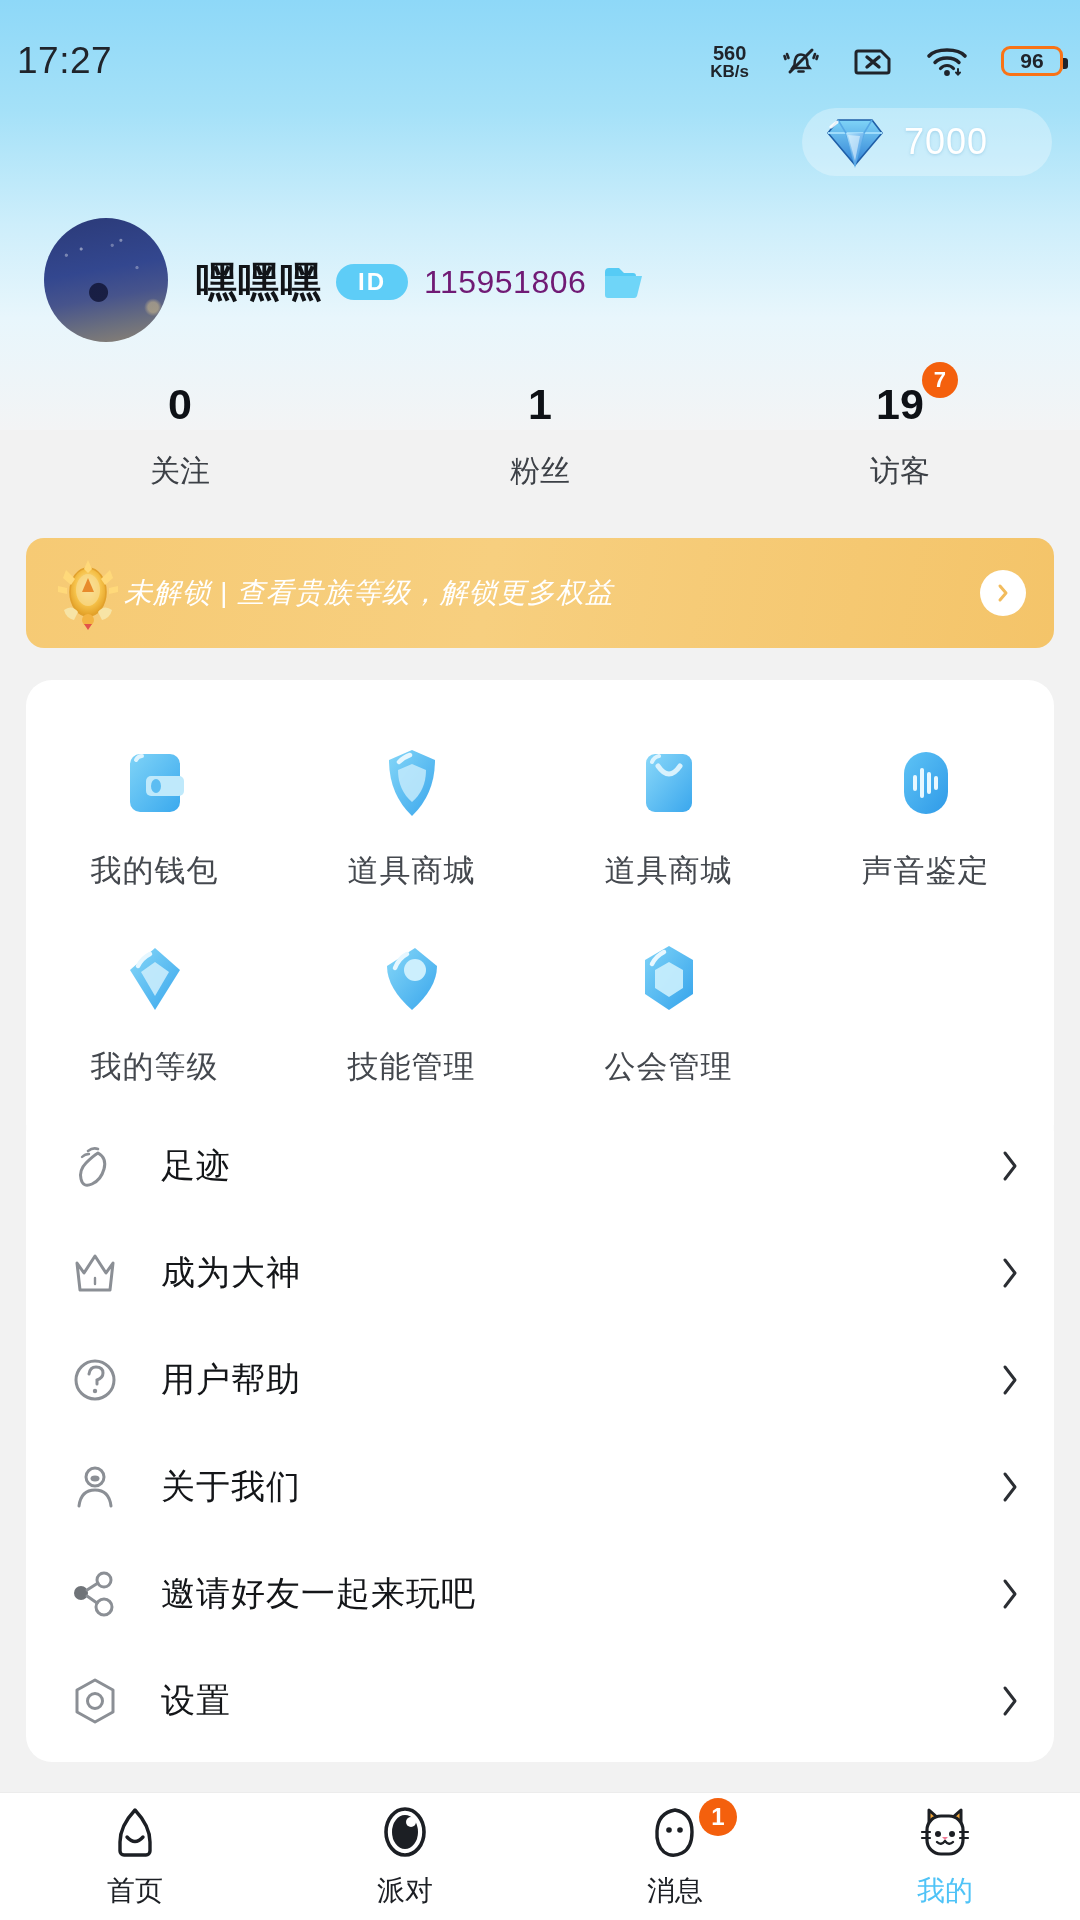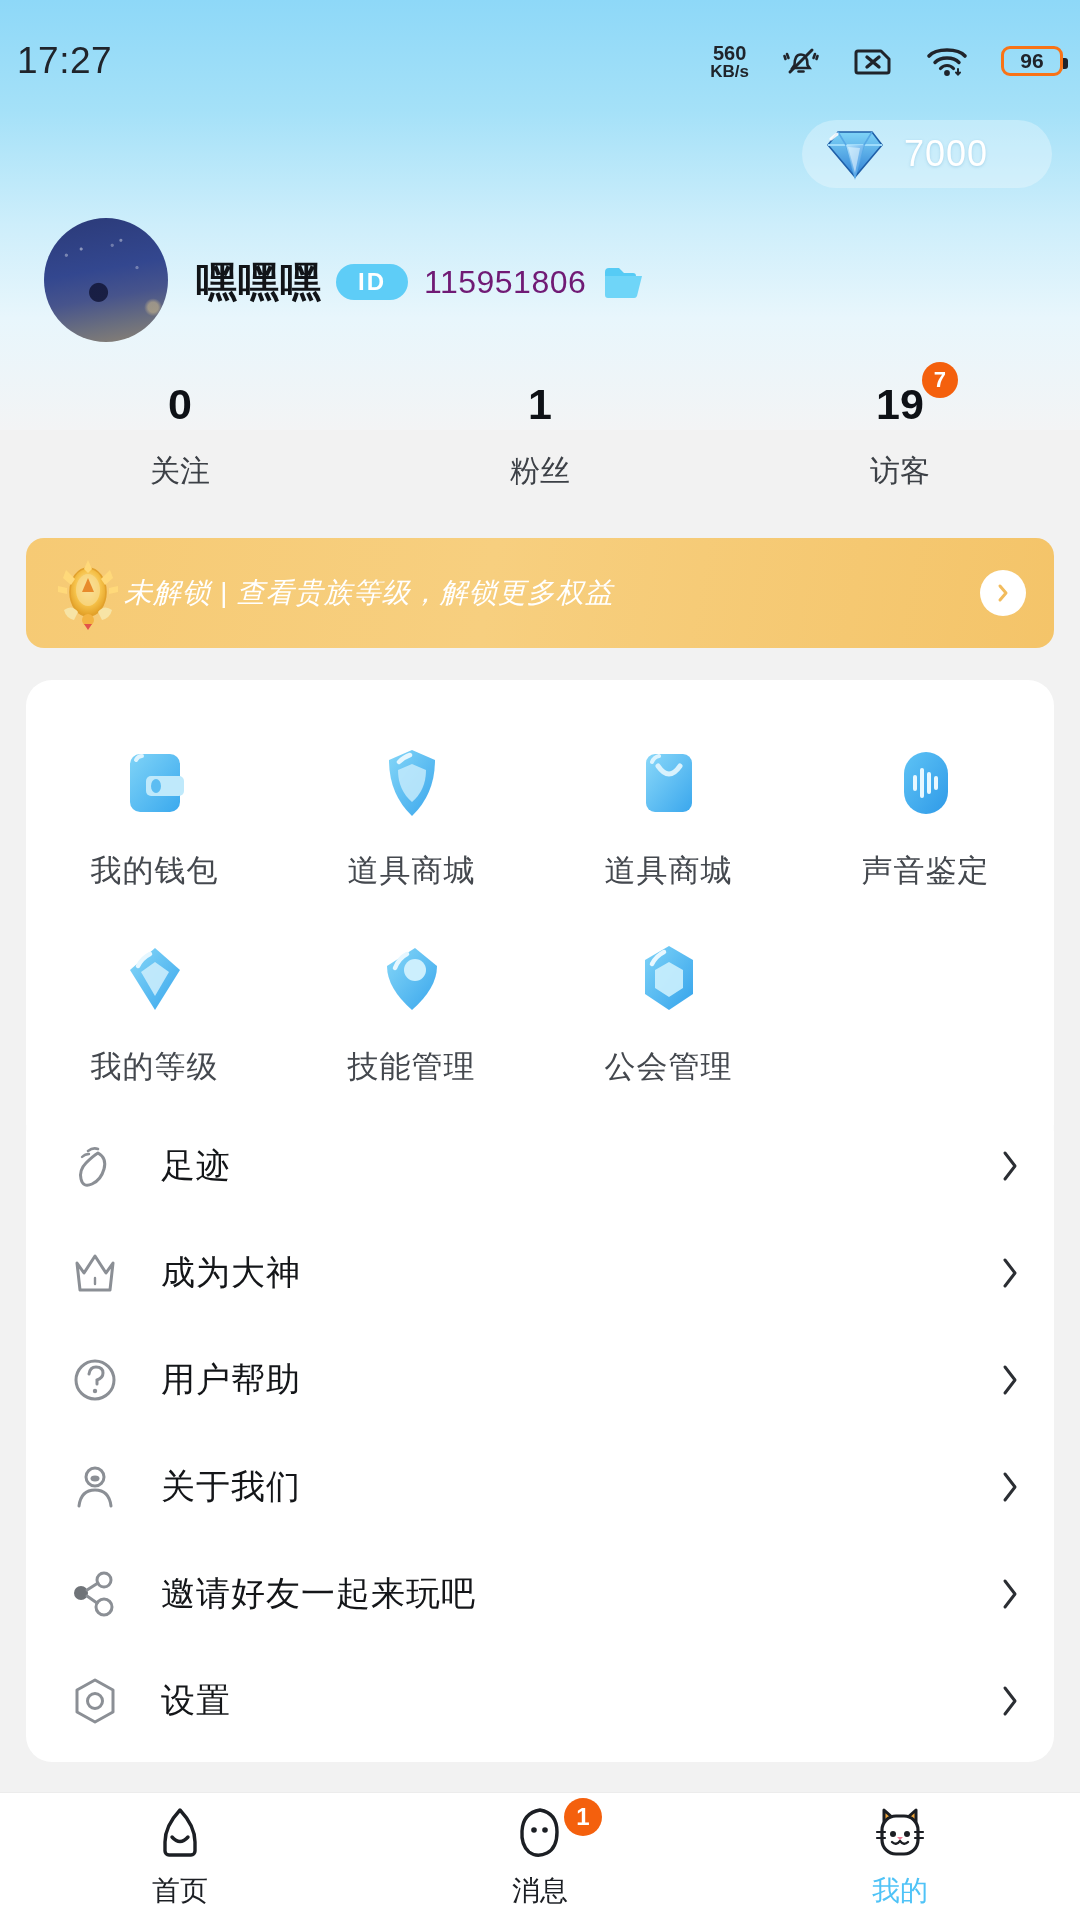--- a/index.html
+++ b/index.html
@@ -37,21 +37,21 @@
   .batt span { font-size:21px; font-weight:700; color:#20242b; }
   .batt::after {
     content:""; position:absolute; right:-8px; top:9px; width:5px; height:11px;
     background:#20242b; border-radius:0 3px 3px 0;
   }
 
   
   .gem-pill {
     position:absolute; right:28px; top:108px; height:68px; min-width:250px;
     background:rgba(255,255,255,.30); border-radius:40px;
-    display:flex; align-items:center; gap:18px; padding:0 36px 0 22px; z-index:5;margin-top:12px;
+    display:flex; align-items:center; gap:18px; padding:0 36px 0 22px; z-index:5;
   }
   .gem-amt { font-size:36px; color:#ffffff; font-weight:400; letter-spacing:1px;
              text-shadow:0 1px 3px rgba(90,160,200,.35); }
 
   
   .profile { position:absolute; left:44px; top:218px; display:flex; align-items:center; gap:28px; z-index:5; }
   .avatar {
     width:124px; height:124px; border-radius:50%; overflow:hidden;
     background:
       radial-gradient(circle at 30% 25%, rgba(255,255,255,.45) 0 1px, transparent 2px),
@@ -500,20 +500,30 @@
     <div class="tab">
       <div class="tab-ic">
         <svg width="58" height="58" viewBox="0 0 58 58">
           <path d="M29 6 Q44 22 44 38 V47 a4 4 0 0 1 -4 4 H18 a4 4 0 0 1 -4 -4 V38 Q14 22 29 6 Z" fill="none" stroke="#1c1f24" stroke-width="3.4" stroke-linejoin="round"></path>
           <path d="M21 33 q8 9 16 0" fill="none" stroke="#1c1f24" stroke-width="3.4" stroke-linecap="round"></path>
         </svg>
       </div>
       <div class="tab-label">首页</div>
     </div>
 
+    <div class="tab">
+      <div class="tab-ic">
+        <svg width="58" height="58" viewBox="0 0 58 58">
+          <ellipse cx="29" cy="28" rx="19" ry="23" fill="none" stroke="#1c1f24" stroke-width="3.6"></ellipse>
+          <ellipse cx="29" cy="28" rx="13" ry="17" fill="#1c1f24"></ellipse>
+          <circle cx="35" cy="18" r="5" fill="#ffffff"></circle>
+        </svg>
+      </div>
+      <div class="tab-label">派对</div>
+    </div>
 
     <div class="tab">
       <div class="tab-ic">
         <svg width="58" height="58" viewBox="0 0 58 58">
           <path d="M29 6 Q46 9 46 28 Q46 44 36 49 Q26 54 18 48 Q10 41 11 27 Q12 9 29 6 Z" fill="none" stroke="#1c1f24" stroke-width="3.4"></path>
           <circle cx="23" cy="26" r="2.8" fill="#1c1f24"></circle>
           <circle cx="34" cy="26" r="2.8" fill="#1c1f24"></circle>
         </svg>
         <span class="tab-badge">1</span>
       </div>

